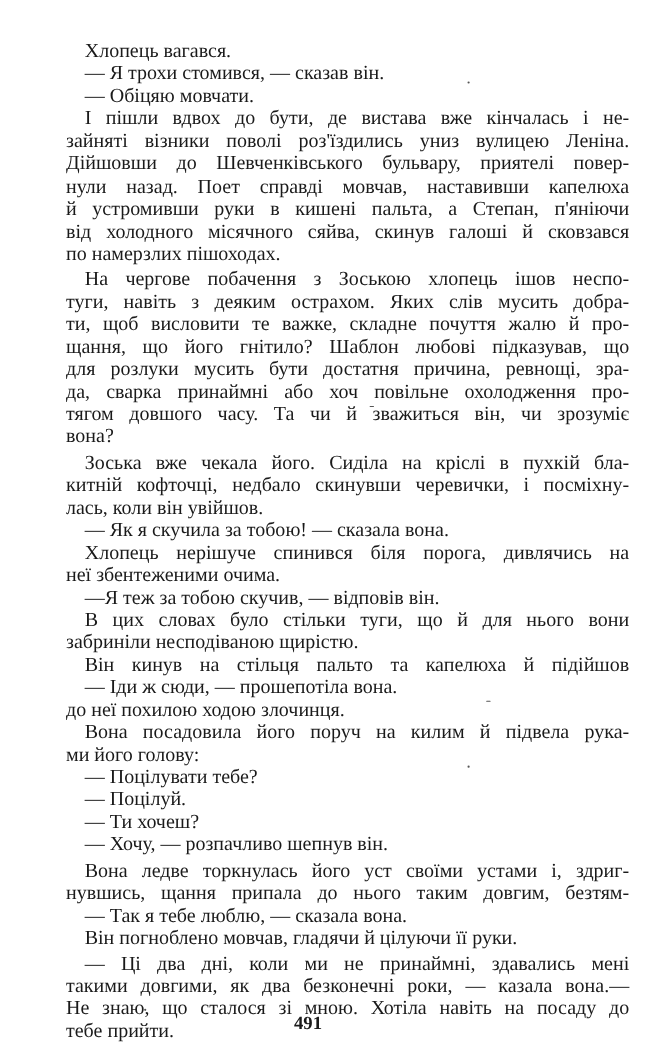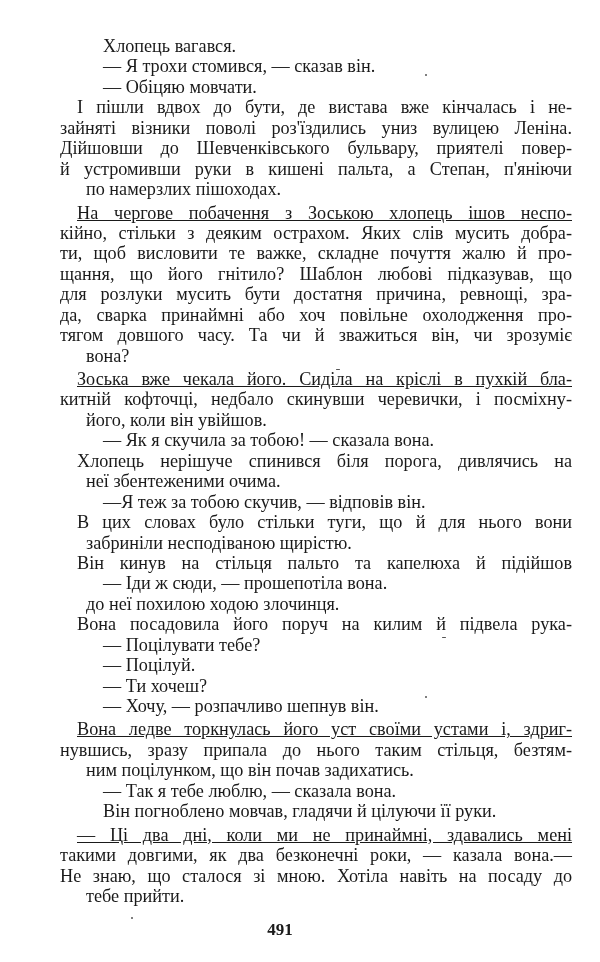--- a/index.html
+++ b/index.html
@@ -9,71 +9,73 @@
   }
   .page { position: absolute; left: 0; top: 0; width: 600px; height: 962px; }
   .text-block {
     position: absolute; left: 60px; top: 36px; width: 512px;
     font-size: 18.2px; line-height: 20.45px;
   }
   .line {
     display: block; height: 20.45px; white-space: nowrap;
     text-align: justify; text-align-last: justify; overflow: visible;
   }
-  .line.last { text-align-last: left; margin-left: 26px; }
+  .line.last { text-align-last: left; }
   .line.indent { padding-left: 17px; }
   .line.dash { padding-left: 17px; }
-  .line.gap-above { margin-top: 3px; text-decoration: underline; }
+  .line.gap-above { margin-top: 3px; }
   .page-number {
     position: absolute; top: 920px; left: 0; width: 560px; text-align: center;
     font-size: 17px; font-weight: bold; font-family: "Liberation Serif", serif;
   }
   .speck { position: absolute; width: 2px; height: 2px; background: #555; border-radius: 1px; }
 </style>
 </head>
 <body>
 
 <div class="page">
   <div class="text-block">
     <span class="line indent last">Хлопець вагався.</span>
     <span class="line dash last">— Я трохи стомився, — сказав він.</span>
     <span class="line dash last">— Обіцяю мовчати.</span>
     <span class="line indent">І пішли вдвох до бути, де вистава вже кінчалась і не-</span>
     <span class="line">зайняті візники поволі роз'їздились униз вулицею Леніна.</span>
     <span class="line">Дійшовши до Шевченківського бульвару, приятелі повер-</span>
+    <span class="line">нули назад. Поет справді мовчав, наставивши капелюха</span>
     <span class="line">й устромивши руки в кишені пальта, а Степан, п'яніючи</span>
+    <span class="line">від холодного місячного сяйва, скинув галоші й сковзався</span>
     <span class="line last">по намерзлих пішоходах.</span>
     <span class="line indent gap-above">На чергове побачення з Зоською хлопець ішов неспо-</span>
-    <span class="line">кійно, стільки з деяким острахом. Яких слів мусить добра-</span>
+    <span class="line">туги, навіть з деяким острахом. Яких слів мусить добра-</span>
     <span class="line">ти, щоб висловити те важке, складне почуття жалю й про-</span>
     <span class="line">щання, що його гнітило? Шаблон любові підказував, що</span>
     <span class="line">для розлуки мусить бути достатня причина, ревнощі, зра-</span>
     <span class="line">да, сварка принаймні або хоч повільне охолодження про-</span>
     <span class="line">тягом довшого часу. Та чи й зважиться він, чи зрозуміє</span>
     <span class="line last">вона?</span>
     <span class="line indent gap-above">Зоська вже чекала його. Сиділа на кріслі в пухкій бла-</span>
     <span class="line">китній кофточці, недбало скинувши черевички, і посміхну-</span>
-    <span class="line last">його, коли він увійшов.</span>
+    <span class="line last">лась, коли він увійшов.</span>
     <span class="line dash last">— Як я скучила за тобою! — сказала вона.</span>
     <span class="line indent">Хлопець нерішуче спинився біля порога, дивлячись на</span>
     <span class="line last">неї збентеженими очима.</span>
     <span class="line dash last">—Я теж за тобою скучив, — відповів він.</span>
     <span class="line indent">В цих словах було стільки туги, що й для нього вони</span>
     <span class="line last">забриніли несподіваною щирістю.</span>
     <span class="line indent">Він кинув на стільця пальто та капелюха й підійшов</span>
     <span class="line dash last">— Іди ж сюди, — прошепотіла вона.</span>
     <span class="line last">до неї похилою ходою злочинця.</span>
     <span class="line indent">Вона посадовила його поруч на килим й підвела рука-</span>
+    <span class="line last">ми його голову:</span>
     <span class="line dash last">— Поцілувати тебе?</span>
     <span class="line dash last">— Поцілуй.</span>
     <span class="line dash last">— Ти хочеш?</span>
     <span class="line dash last">— Хочу, — розпачливо шепнув він.</span>
     <span class="line indent gap-above">Вона ледве торкнулась його уст своїми устами і, здриг-</span>
-    <span class="line">нувшись, зразу припала до нього таким стільця, безтям-</span>
-    <span class="line last">ним поцілунком, що він почав задихатись.</span>
+    <span class="line">нувшись, щання припала до нього таким довгим, безтям-</span>
     <span class="line dash last">— Так я тебе люблю, — сказала вона.</span>
     <span class="line indent last">Він погноблено мовчав, гладячи й цілуючи її руки.</span>
     <span class="line dash gap-above">— Ці два дні, коли ми не принаймні, здавались мені</span>
     <span class="line">такими довгими, як два безконечні роки, — казала вона.—</span>
     <span class="line">Не знаю, що сталося зі мною. Хотіла навіть на посаду до</span>
     <span class="line last">тебе прийти.</span>
   </div>
 
   <div class="speck" style="left:425px; top:74px;"></div>
   <div class="speck" style="left:336px; top:369px; width:4px; height:1px;"></div>

